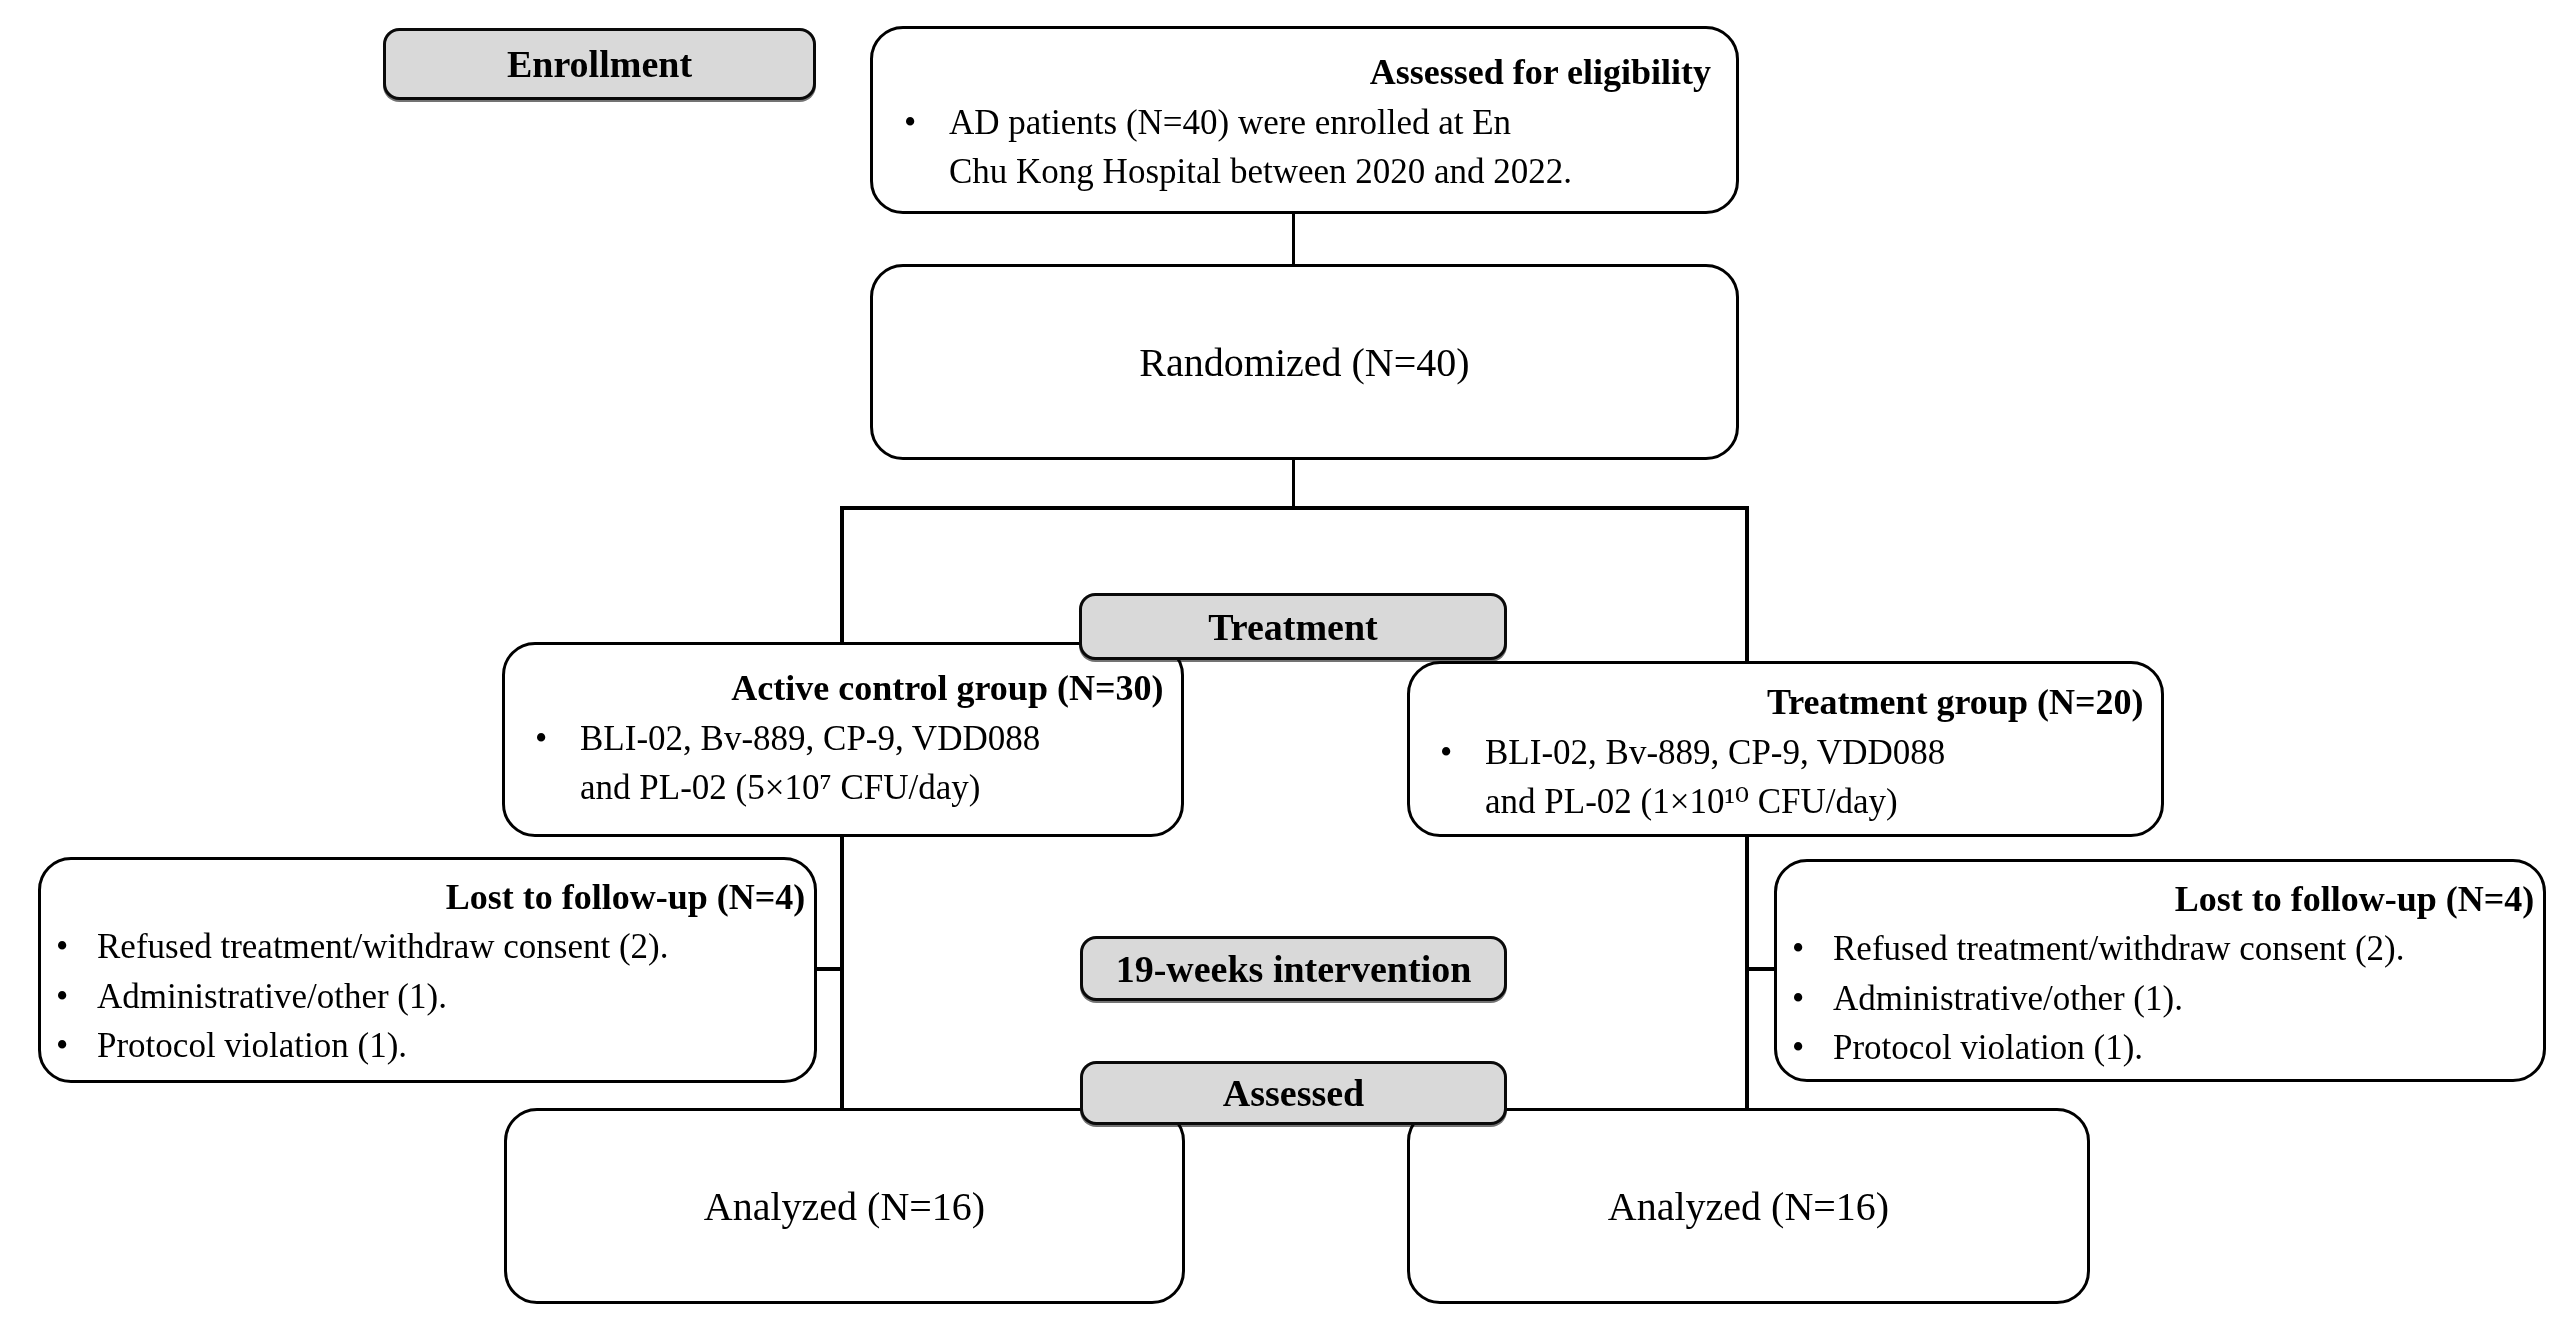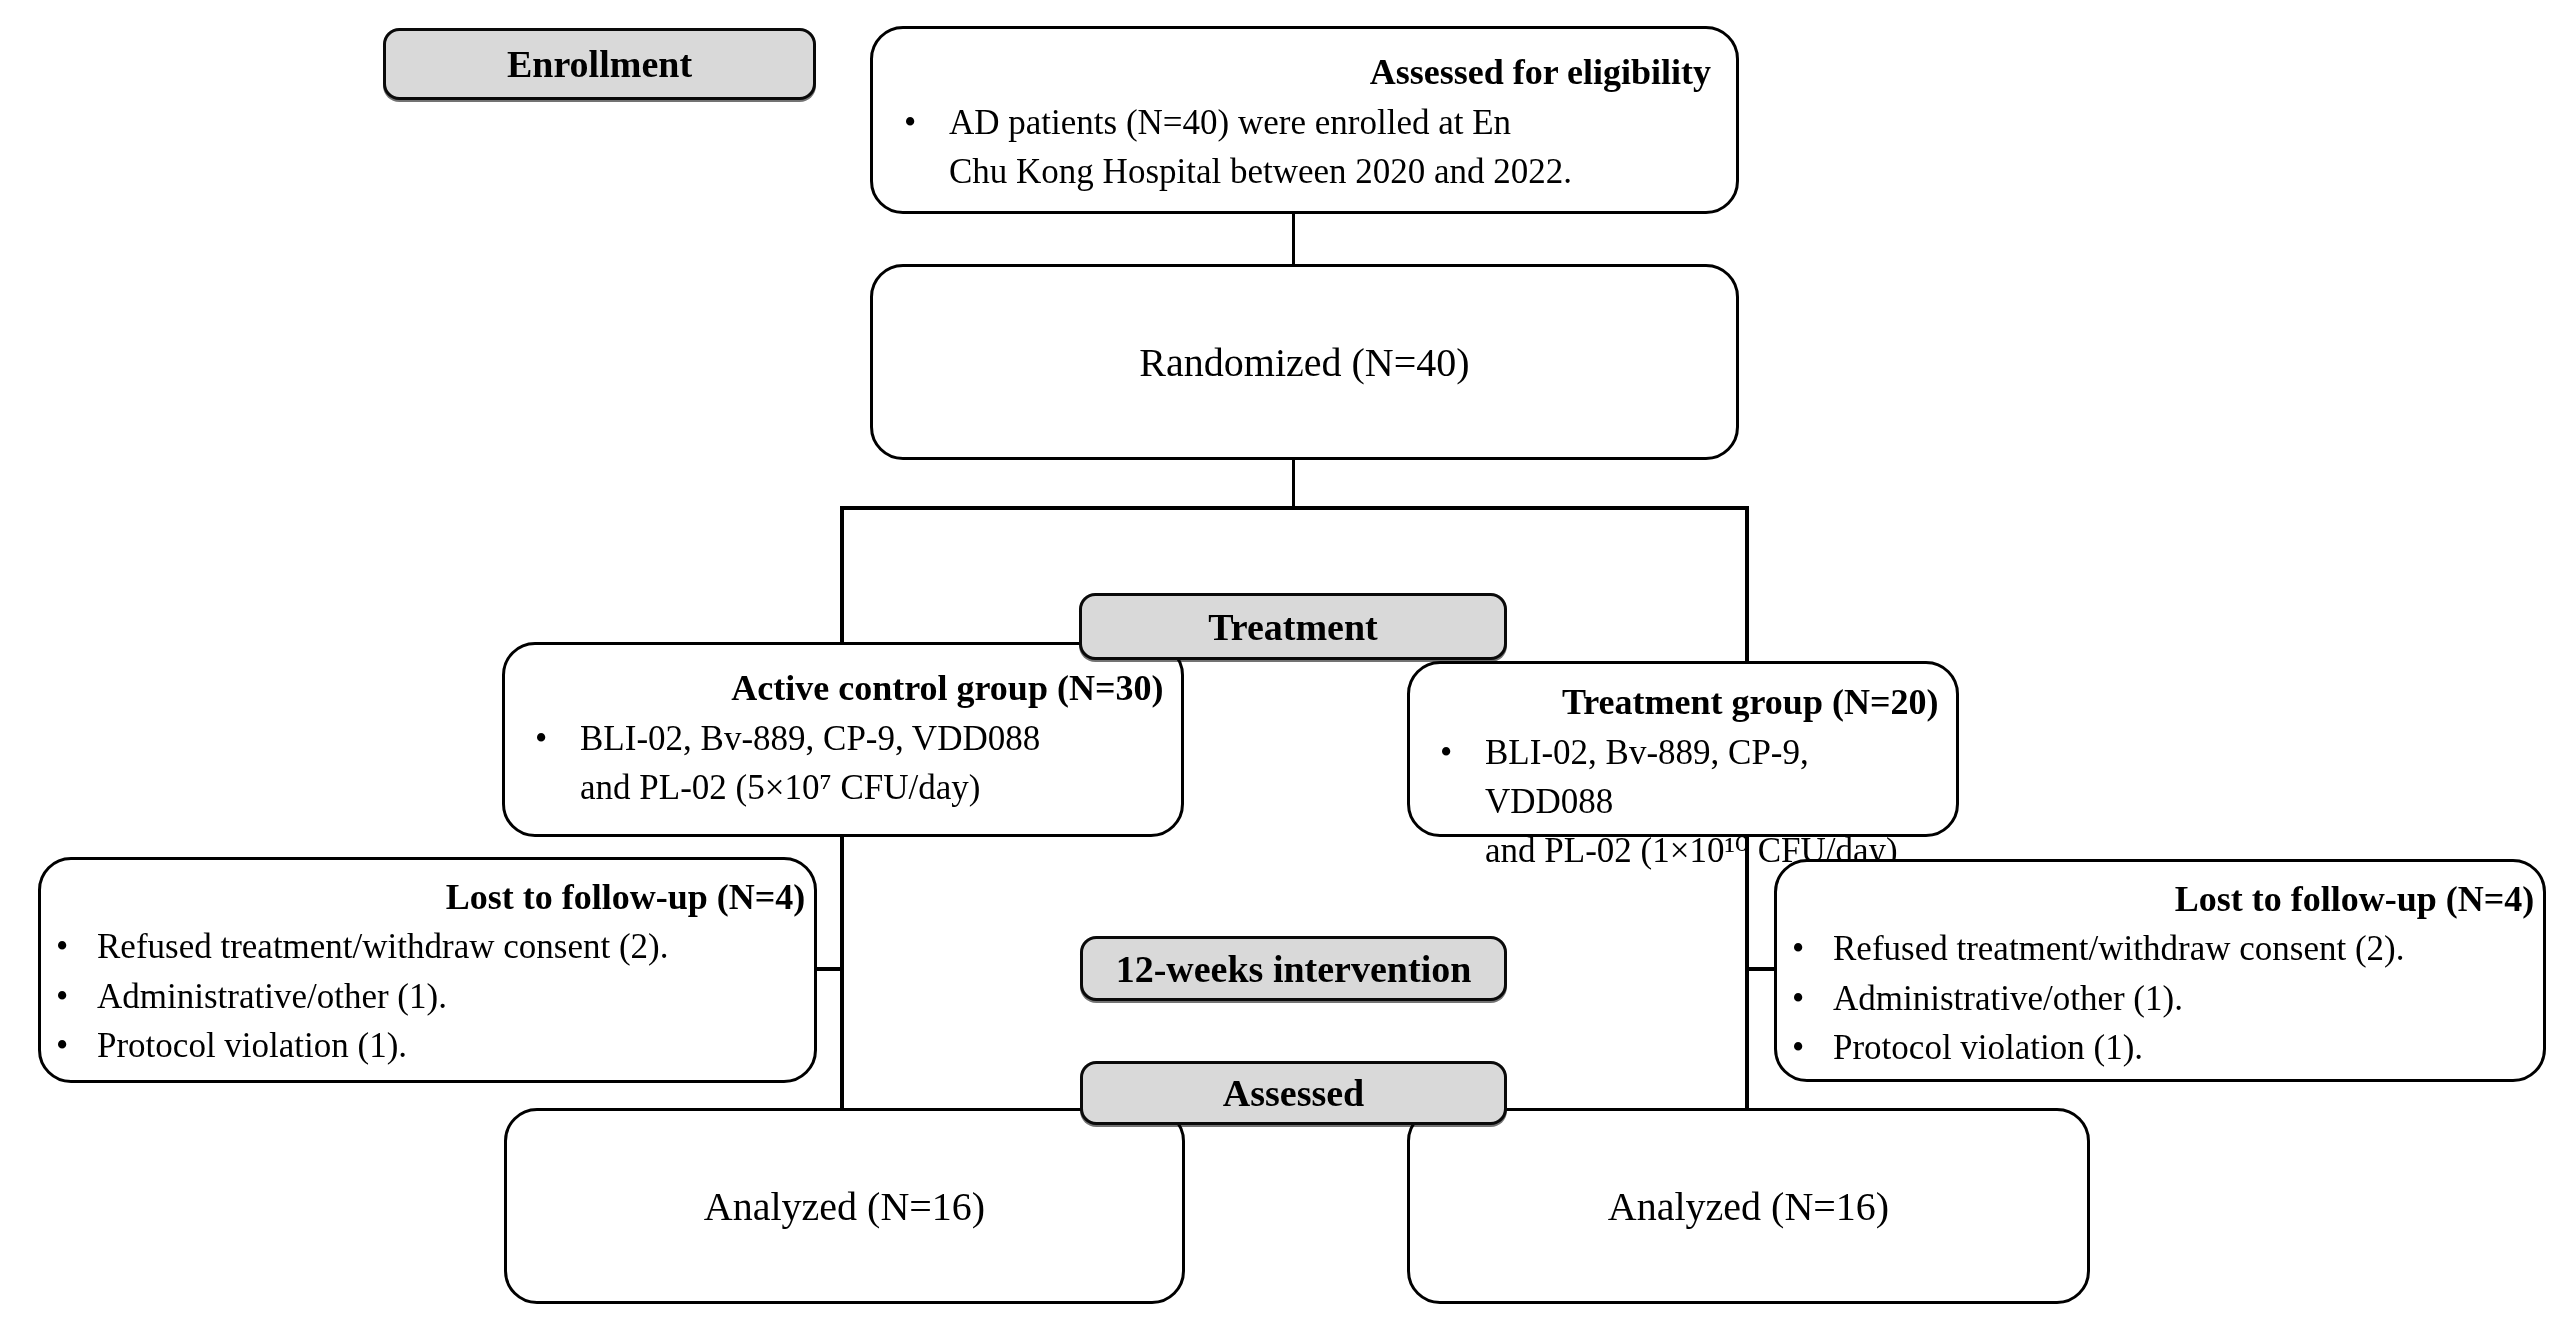--- a/index.html
+++ b/index.html
@@ -65,21 +65,21 @@
 
   <div class="wbox" style="left:502px; top:642px; width:682px; height:195px; padding:19px 17.6px 0 30px;">
     <div class="title">Active control group (N=30)</div>
     <div class="brow">
       <span class="bmark">•</span>
       <span class="btext">BLI-02, Bv-889, CP-9, VDD088
 and PL-02 (5×10⁷ CFU/day)</span>
     </div>
   </div>
 
-  <div class="wbox" style="left:1407px; top:661px; width:552px; height:176px; padding:14px 17.6px 0 30px;">
+  <div class="wbox" style="left:1407px; top:661px; width:757px; height:176px; padding:14px 17.6px 0 30px;">
     <div class="title">Treatment group (N=20)</div>
     <div class="brow">
       <span class="bmark">•</span>
       <span class="btext">BLI-02, Bv-889, CP-9, VDD088
 and PL-02 (1×10¹⁰ CFU/day)</span>
     </div>
   </div>
 
   <div class="wbox lost" style="left:38px; top:857px; width:779px; height:226px; padding:12.6px 8.8px 0 15px;">
     <div class="title">Lost to follow-up (N=4)</div>
@@ -118,18 +118,18 @@
   </div>
 
   <div class="wbox centerbox" style="left:1407px; top:1108px; width:683px; height:196px;">
     <div class="big-title">Analyzed (N=16)</div>
   </div>
 
   <div class="glabel" style="left:383px; top:28px; width:433px; height:72px;">Enrollment</div>
 
   <div class="glabel" style="left:1079px; top:593px; width:428px; height:67px;">Treatment</div>
 
-  <div class="glabel" style="left:1080px; top:936px; width:427px; height:65px;">12-weeks intervention</div>
+  <div class="glabel" style="left:1080px; top:936px; width:427px; height:65px;">19-weeks intervention</div>
 
   <div class="glabel" style="left:1080px; top:1061px; width:427px; height:64px;">Assessed</div>
 
 </div>
 
 
 </body></html>

